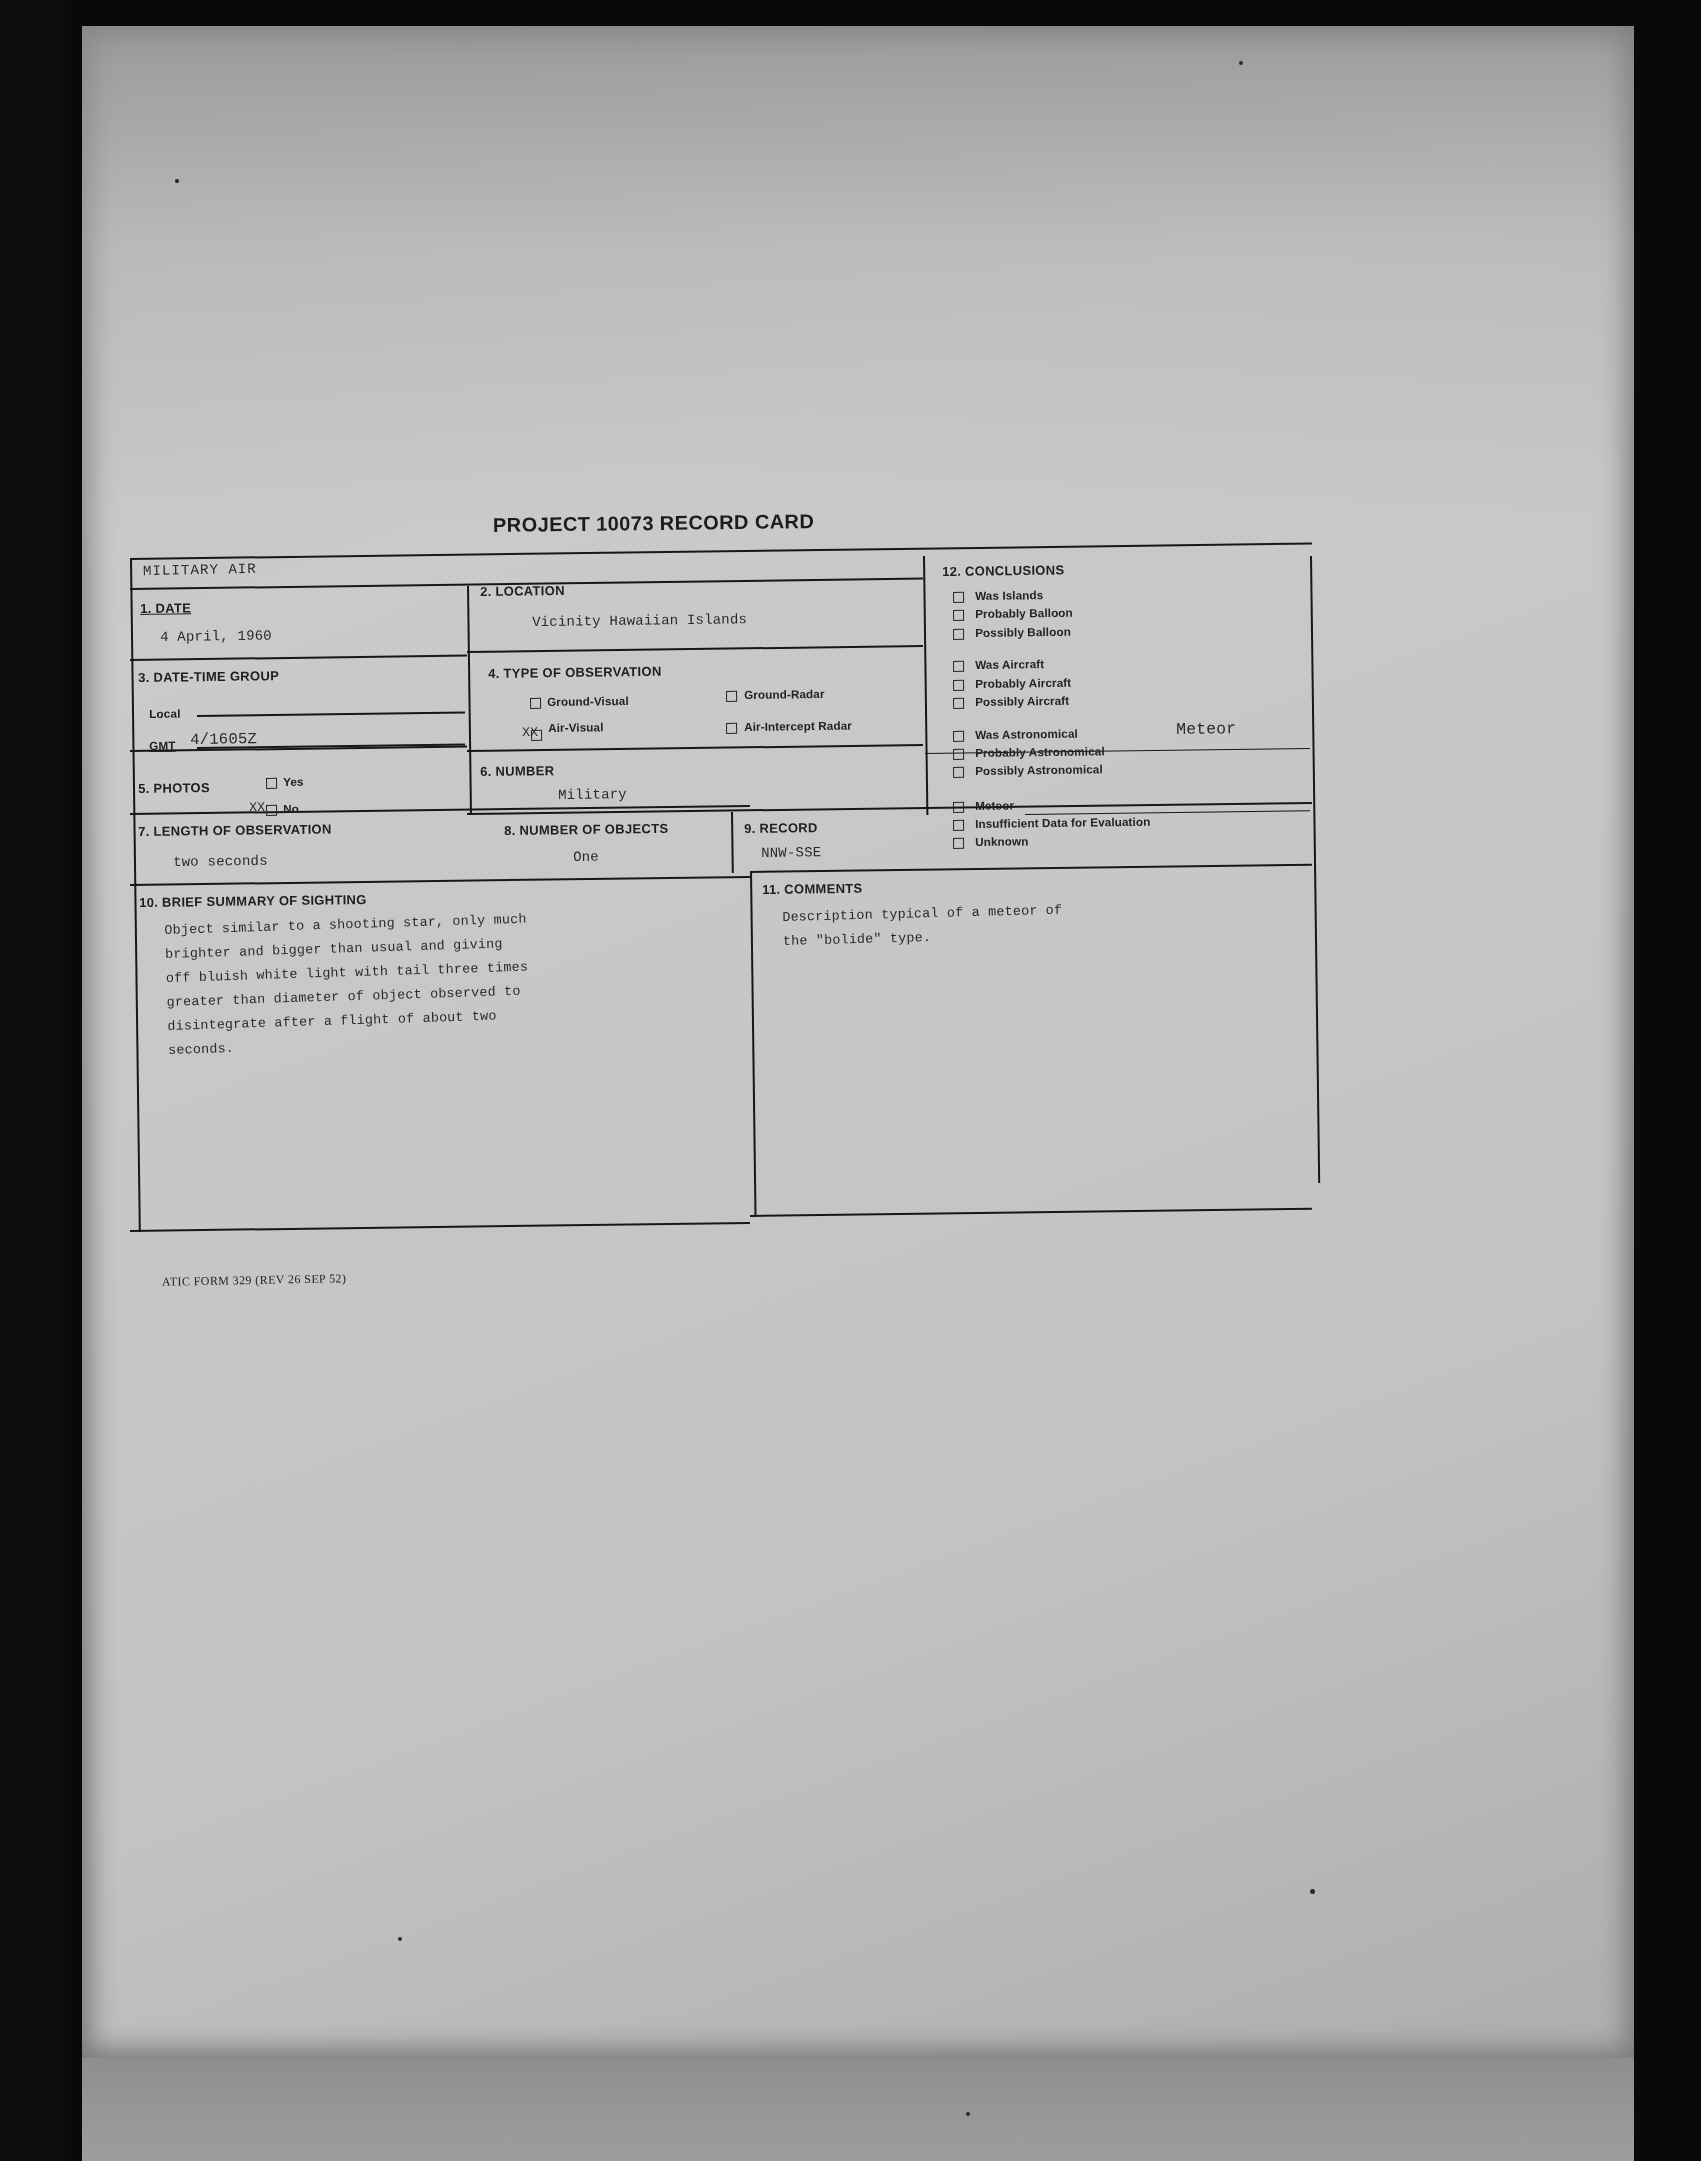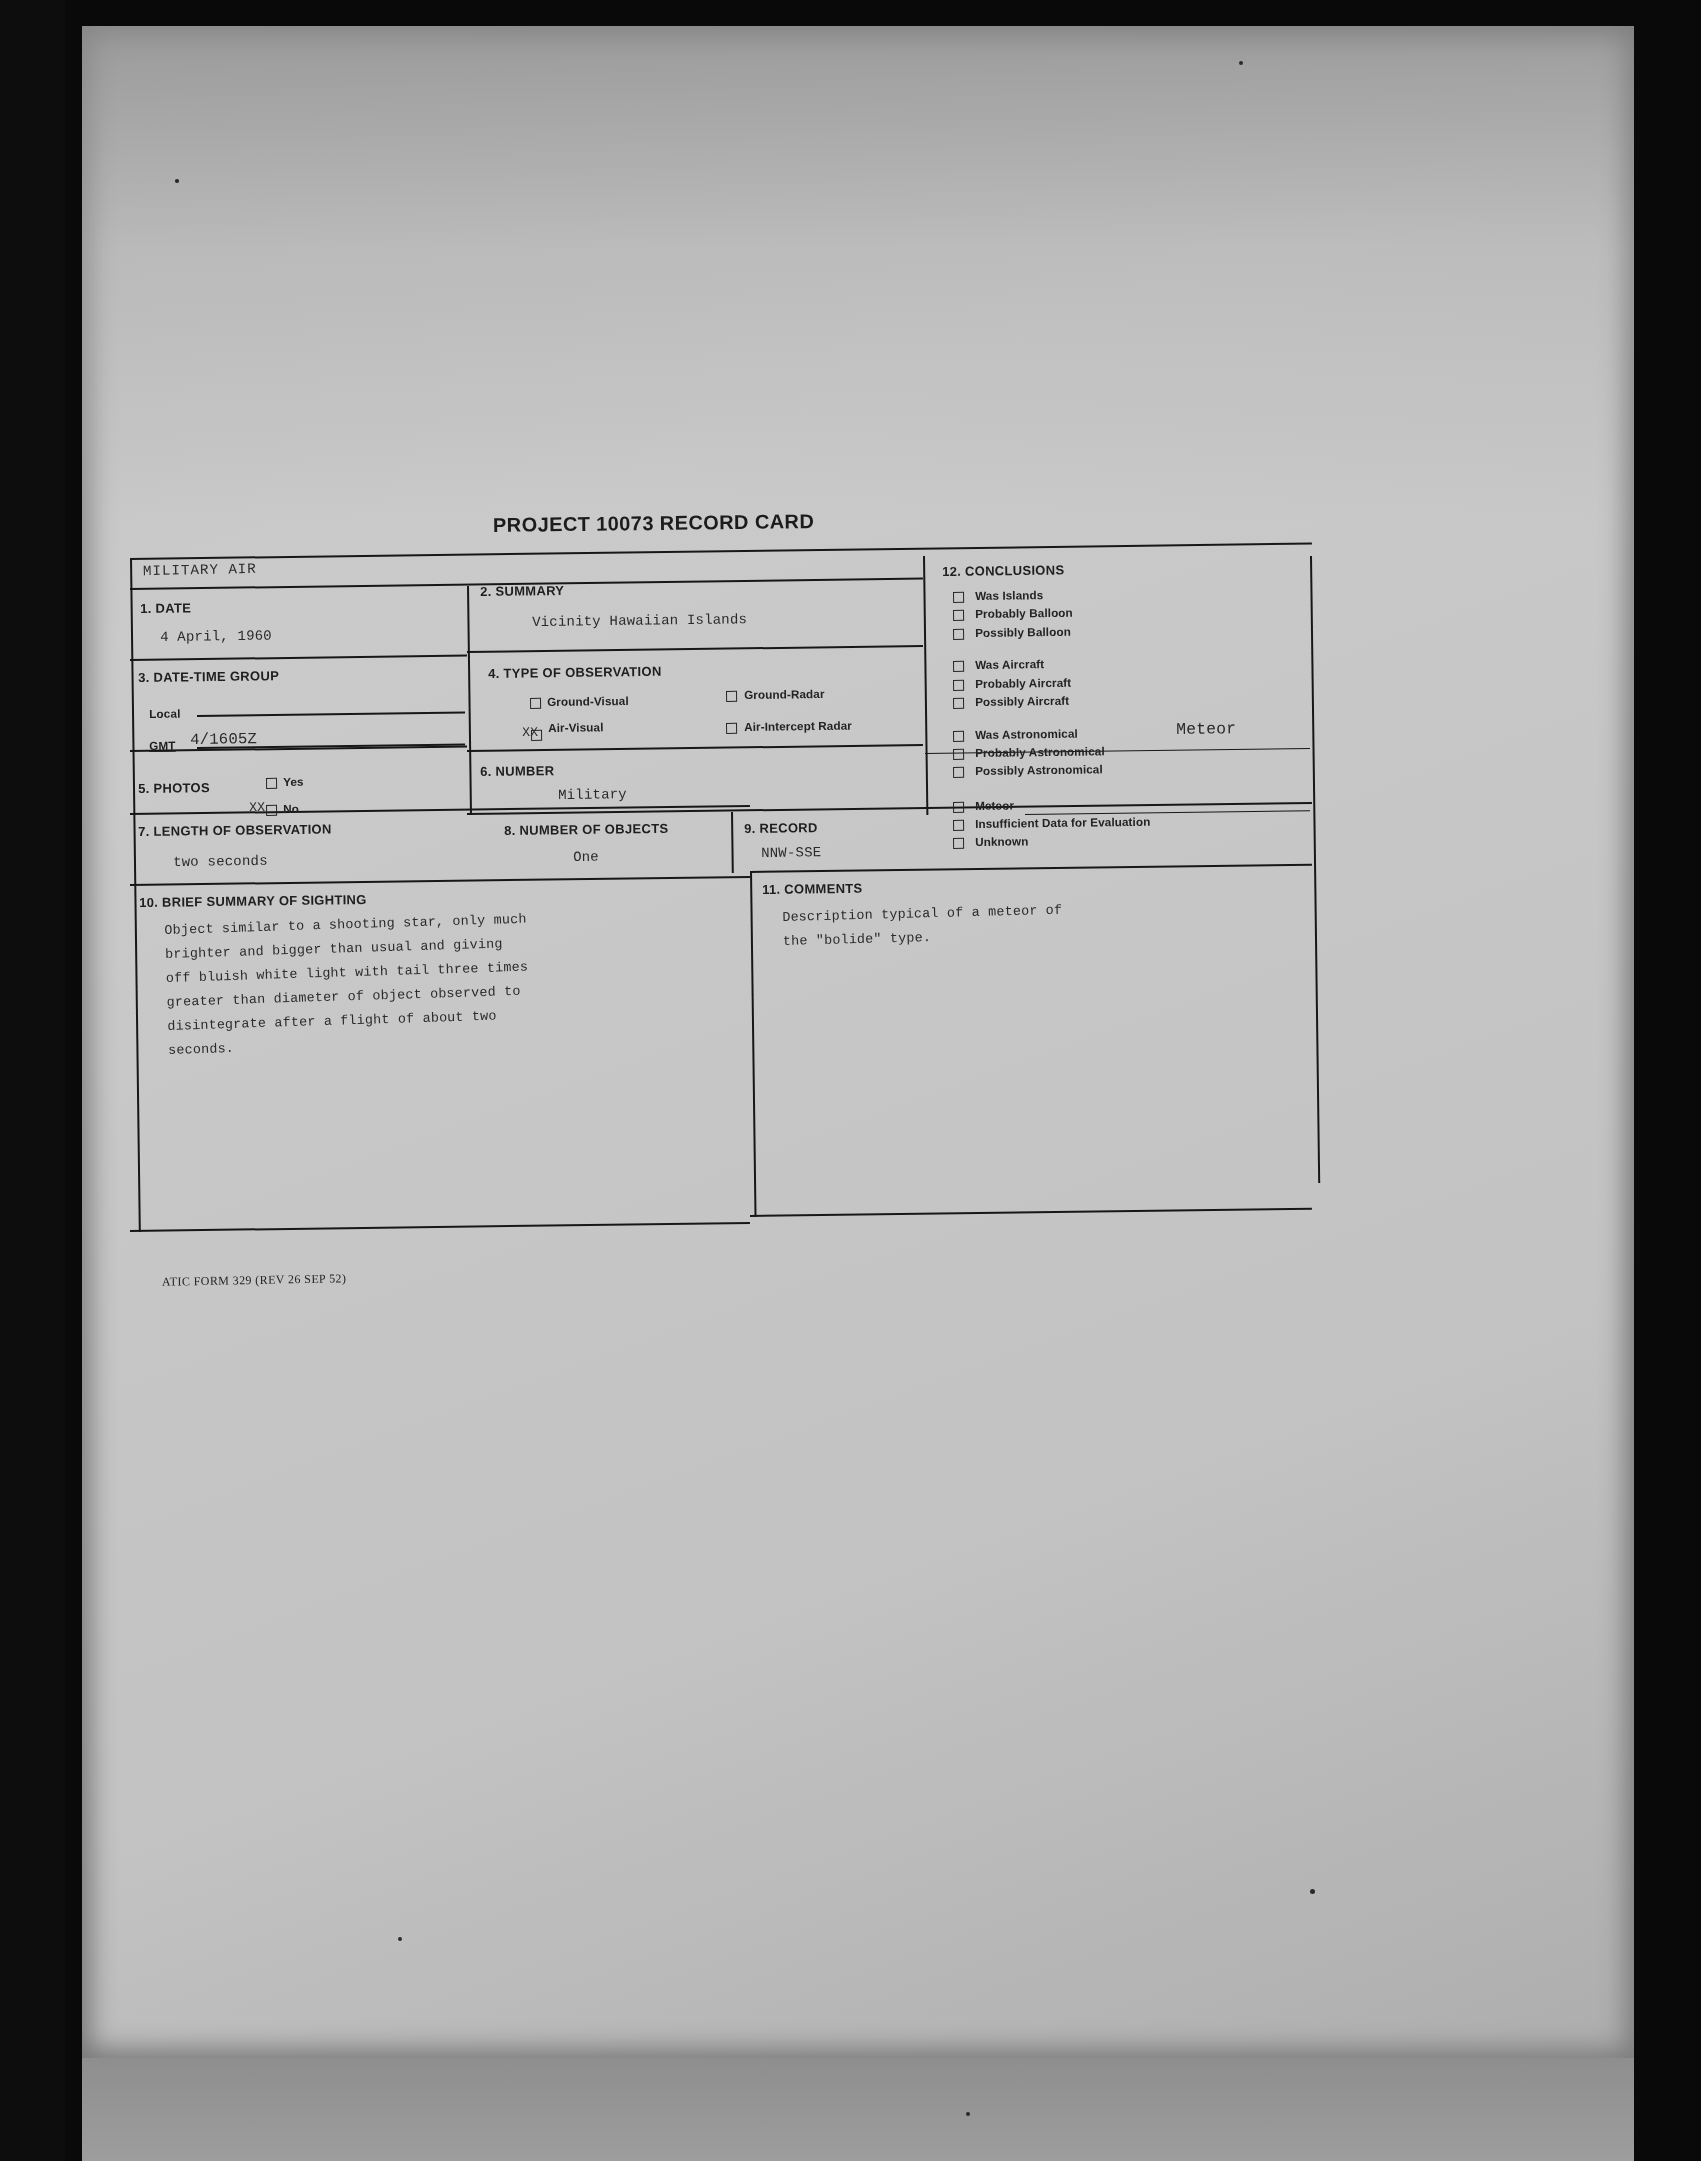--- a/index.html
+++ b/index.html
@@ -181,29 +181,29 @@
 
   <div class="ln tilt" style="left:467px;top:586px;width:1.7px;height:229px;"></div>
   <div class="ln tilt" style="left:923px;top:556px;width:1.7px;height:259px;"></div>
   <div class="ln tilt" style="left:731px;top:812px;width:1.7px;height:61px;"></div>
   <div class="ln tilt" style="left:750px;top:871px;width:1.7px;height:346px;"></div>
 
   <div class="ln tilt" style="left:925px;top:753px;width:385px;height:1.3px;"></div>
 
   <div class="hdrtyped" style="left:143px;top:562px; transform:rotate(-1.2deg);">MILITARY AIR</div>
 
-  <div class="fld tilt" style="left:140px;top:601px;">
+  <div class="fld tilt" style="left:140px;top:601px;text-decoration:underline;">
     <span>1.</span>
     <span>DATE</span>
   </div>
   <div class="typed tilt" style="left:160px;top:629px;">4 April, 1960</div>
 
   <div class="fld tilt" style="left:480px;top:584px;">
     <span>2.</span>
-    <span>SUMMARY</span>
+    <span>LOCATION</span>
   </div>
   <div class="typed tilt" style="left:532px;top:614px;">Vicinity Hawaiian Islands</div>
 
   <div class="fld tilt" style="left:138px;top:670px;">
     <span>3.</span>
     <span>DATE-TIME GROUP</span>
   </div>
   <div class="fld sm tilt" style="left:149px;top:707px;">Local</div>
   <div class="ln tilt" style="left:197px;top:715px;width:268px;height:1.7px;"></div>
   <div class="fld sm tilt" style="left:149px;top:739px;text-decoration:underline;">GMT</div>

